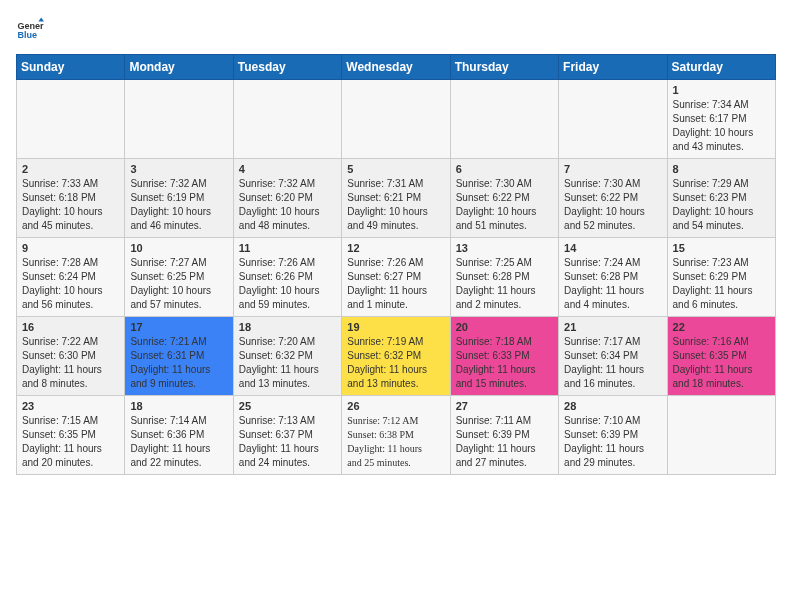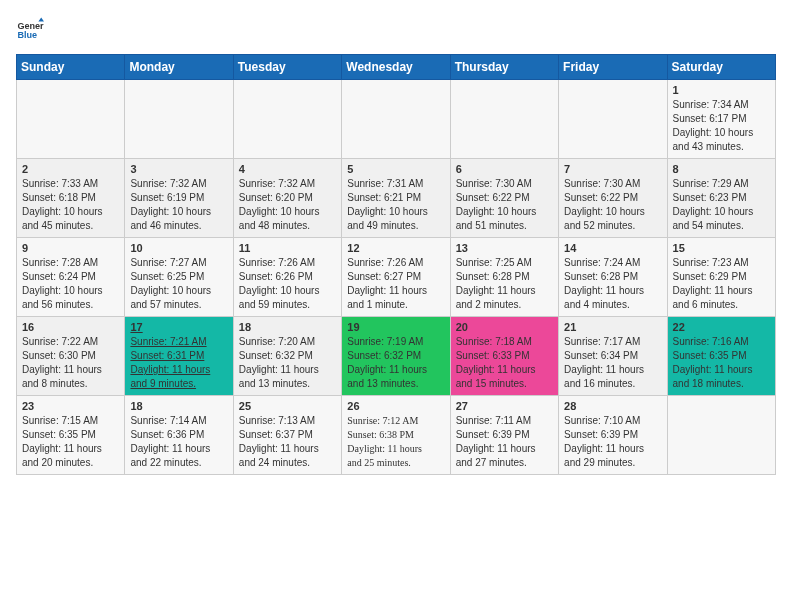--- a/index.html
+++ b/index.html
@@ -238,56 +238,56 @@
         </td>
       </tr>
       <tr class="week-row" style="background: rgb(240, 240, 240);">
         <td style="background: rgb(240, 240, 240);">
           <span class="day-num">16</span>
           <div class="day-info" style="white-space: pre-line;">Sunrise: 7:22 AM
 Sunset: 6:30 PM
 Daylight: 11 hours
 and 8 minutes.</div>
         </td>
-        <td style="background: #14b8a6; text-decoration: underline;">
+        <td style="background: #3b82f6;">
           <span class="day-num">17</span>
           <div class="day-info" style="white-space: pre-line;">Sunrise: 7:21 AM
 Sunset: 6:31 PM
 Daylight: 11 hours
 and 9 minutes.</div>
         </td>
         <td style="background: rgb(240, 240, 240);">
           <span class="day-num">18</span>
           <div class="day-info" style="white-space: pre-line;">Sunrise: 7:20 AM
 Sunset: 6:32 PM
 Daylight: 11 hours
 and 13 minutes.</div>
         </td>
-        <td style="background: #22c55e;">
+        <td style="background: #fde047;">
           <span class="day-num">19</span>
           <div class="day-info" style="white-space: pre-line;">Sunrise: 7:19 AM
 Sunset: 6:32 PM
 Daylight: 11 hours
 and 13 minutes.</div>
         </td>
         <td style="background: #ec4899;">
           <span class="day-num">20</span>
           <div class="day-info" style="white-space: pre-line;">Sunrise: 7:18 AM
 Sunset: 6:33 PM
 Daylight: 11 hours
 and 15 minutes.</div>
         </td>
         <td style="background: rgb(240, 240, 240);">
           <span class="day-num">21</span>
           <div class="day-info" style="white-space: pre-line;">Sunrise: 7:17 AM
 Sunset: 6:34 PM
 Daylight: 11 hours
 and 16 minutes.</div>
         </td>
-        <td style="background: #14b8a6;">
+        <td style="background: #ec4899;">
           <span class="day-num">22</span>
           <div class="day-info" style="white-space: pre-line;">Sunrise: 7:16 AM
 Sunset: 6:35 PM
 Daylight: 11 hours
 and 18 minutes.</div>
         </td>
       </tr>
       <tr class="week-row" style="background: rgb(255, 255, 255);">
         <td>
           <span class="day-num">23</span>

